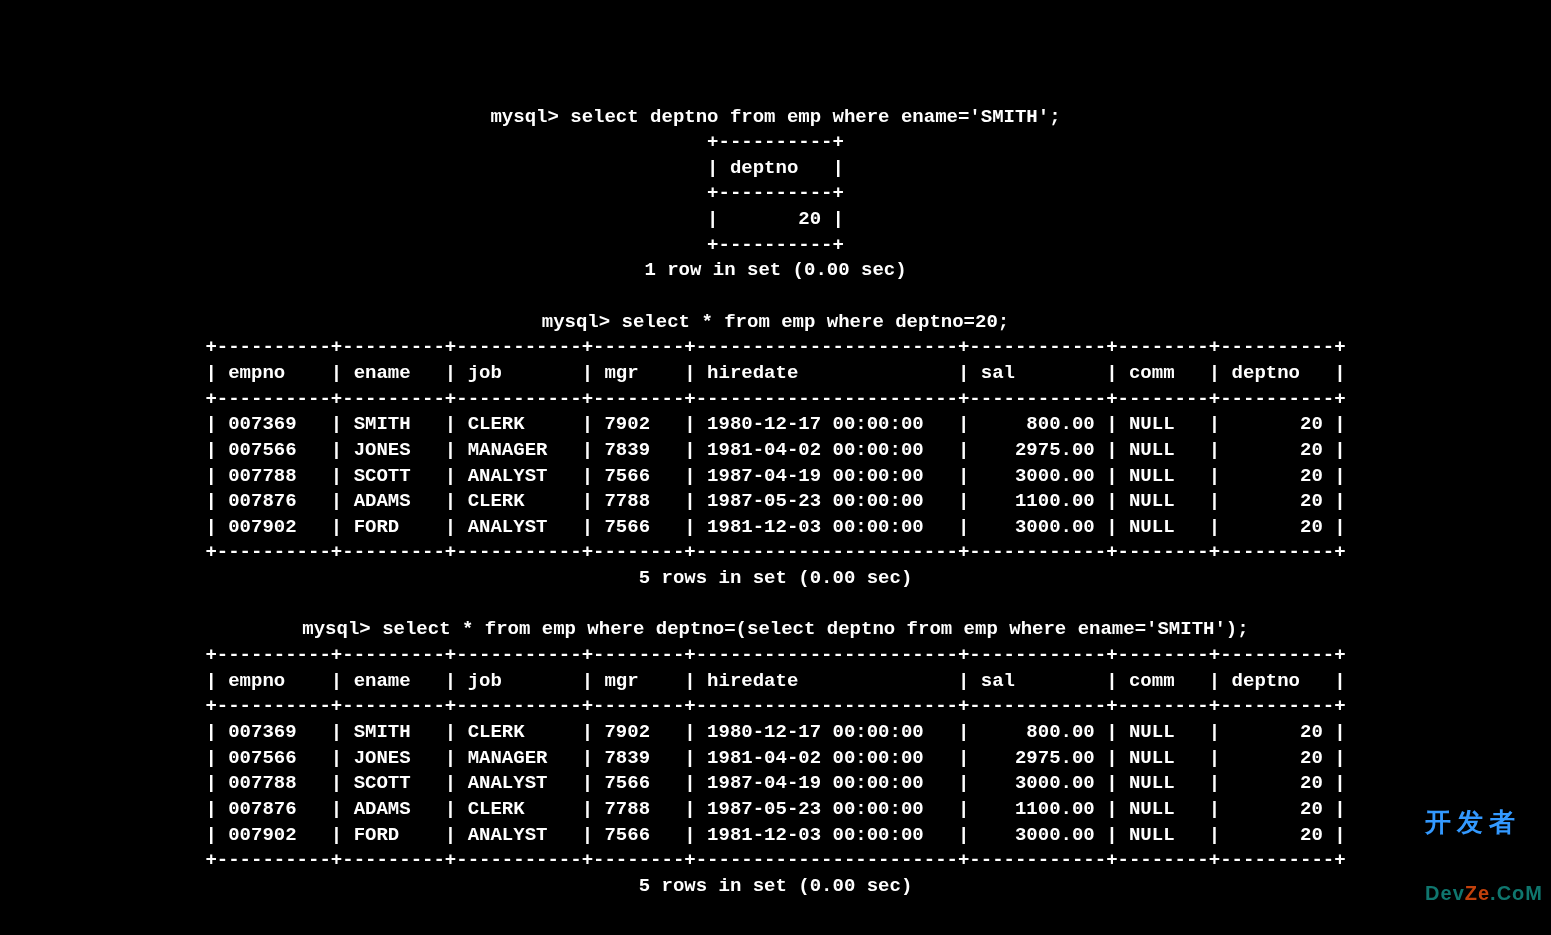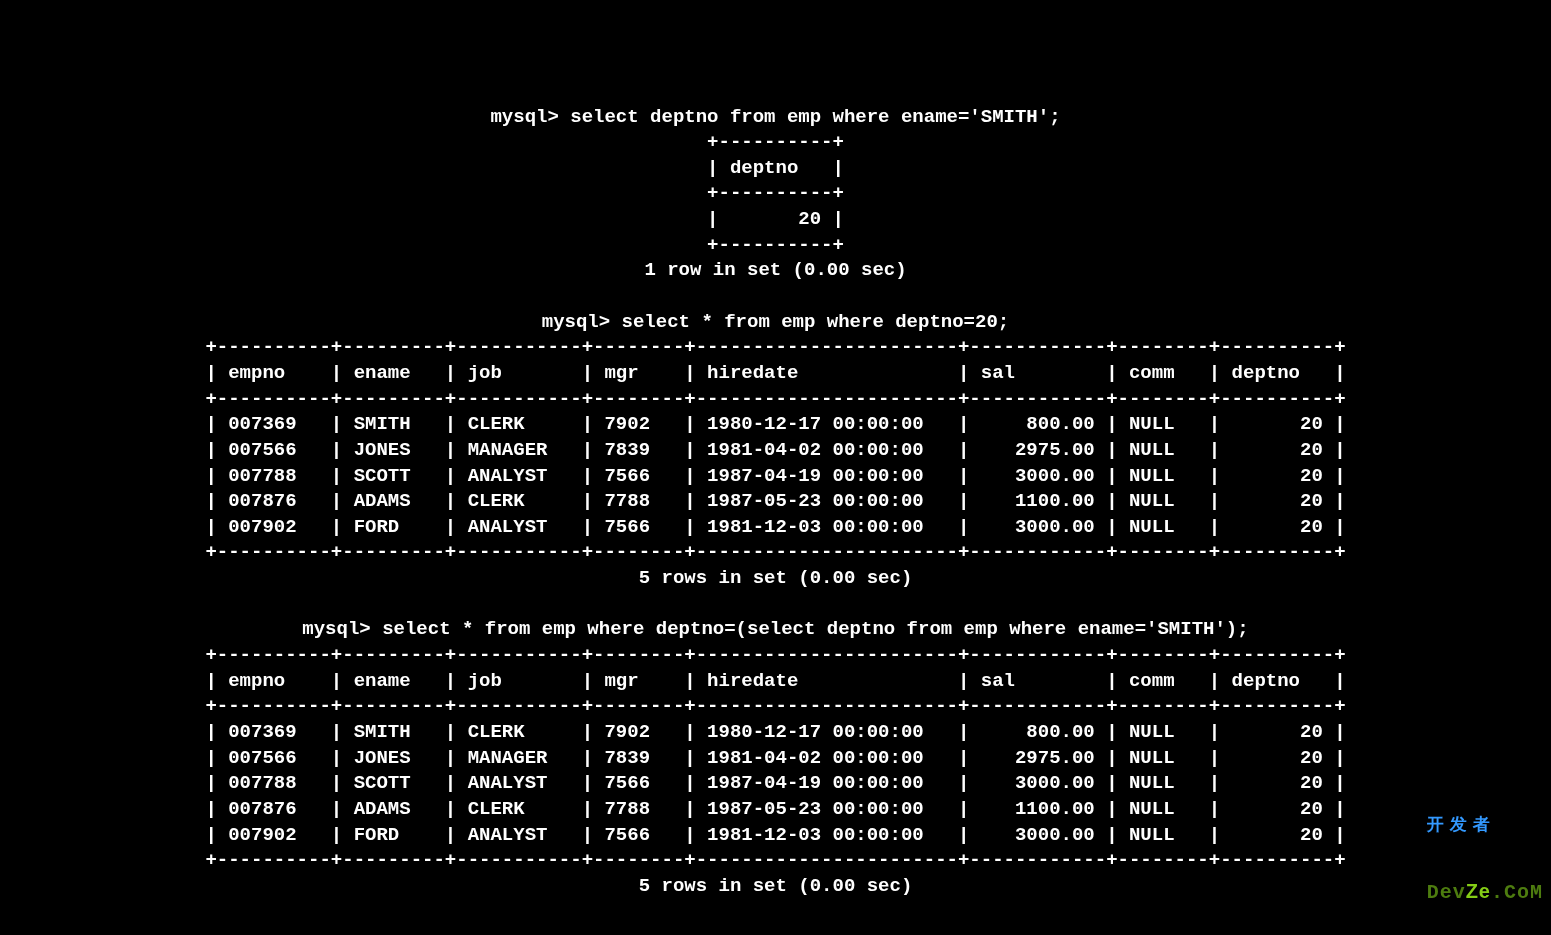--- a/index.html
+++ b/index.html
@@ -32,28 +32,27 @@
       font-size: 24px;
       font-weight: bold;
       line-height: 1.0;
       text-align: left;
       font-family: Arial, sans-serif;
       user-select: none;
     }
     .watermark .line1 {
       color: #3399ff;
       letter-spacing: 6px;
-      font-size: 17px;
+      font-size: 26px;
     }
     .watermark .line2 .blue {
-      color: #4d7c0f;
-      font-family: Liberation Mono, monospace;
+      color: #0f766e;
     }
     .watermark .line2 .orange {
-      color: #84cc16;
+      color: #c2410c;
     }
     .watermark .line2 {
       font-size: 20px;
       letter-spacing: 1px;
     }
   </style>
 </head>
 <body>
 
 

